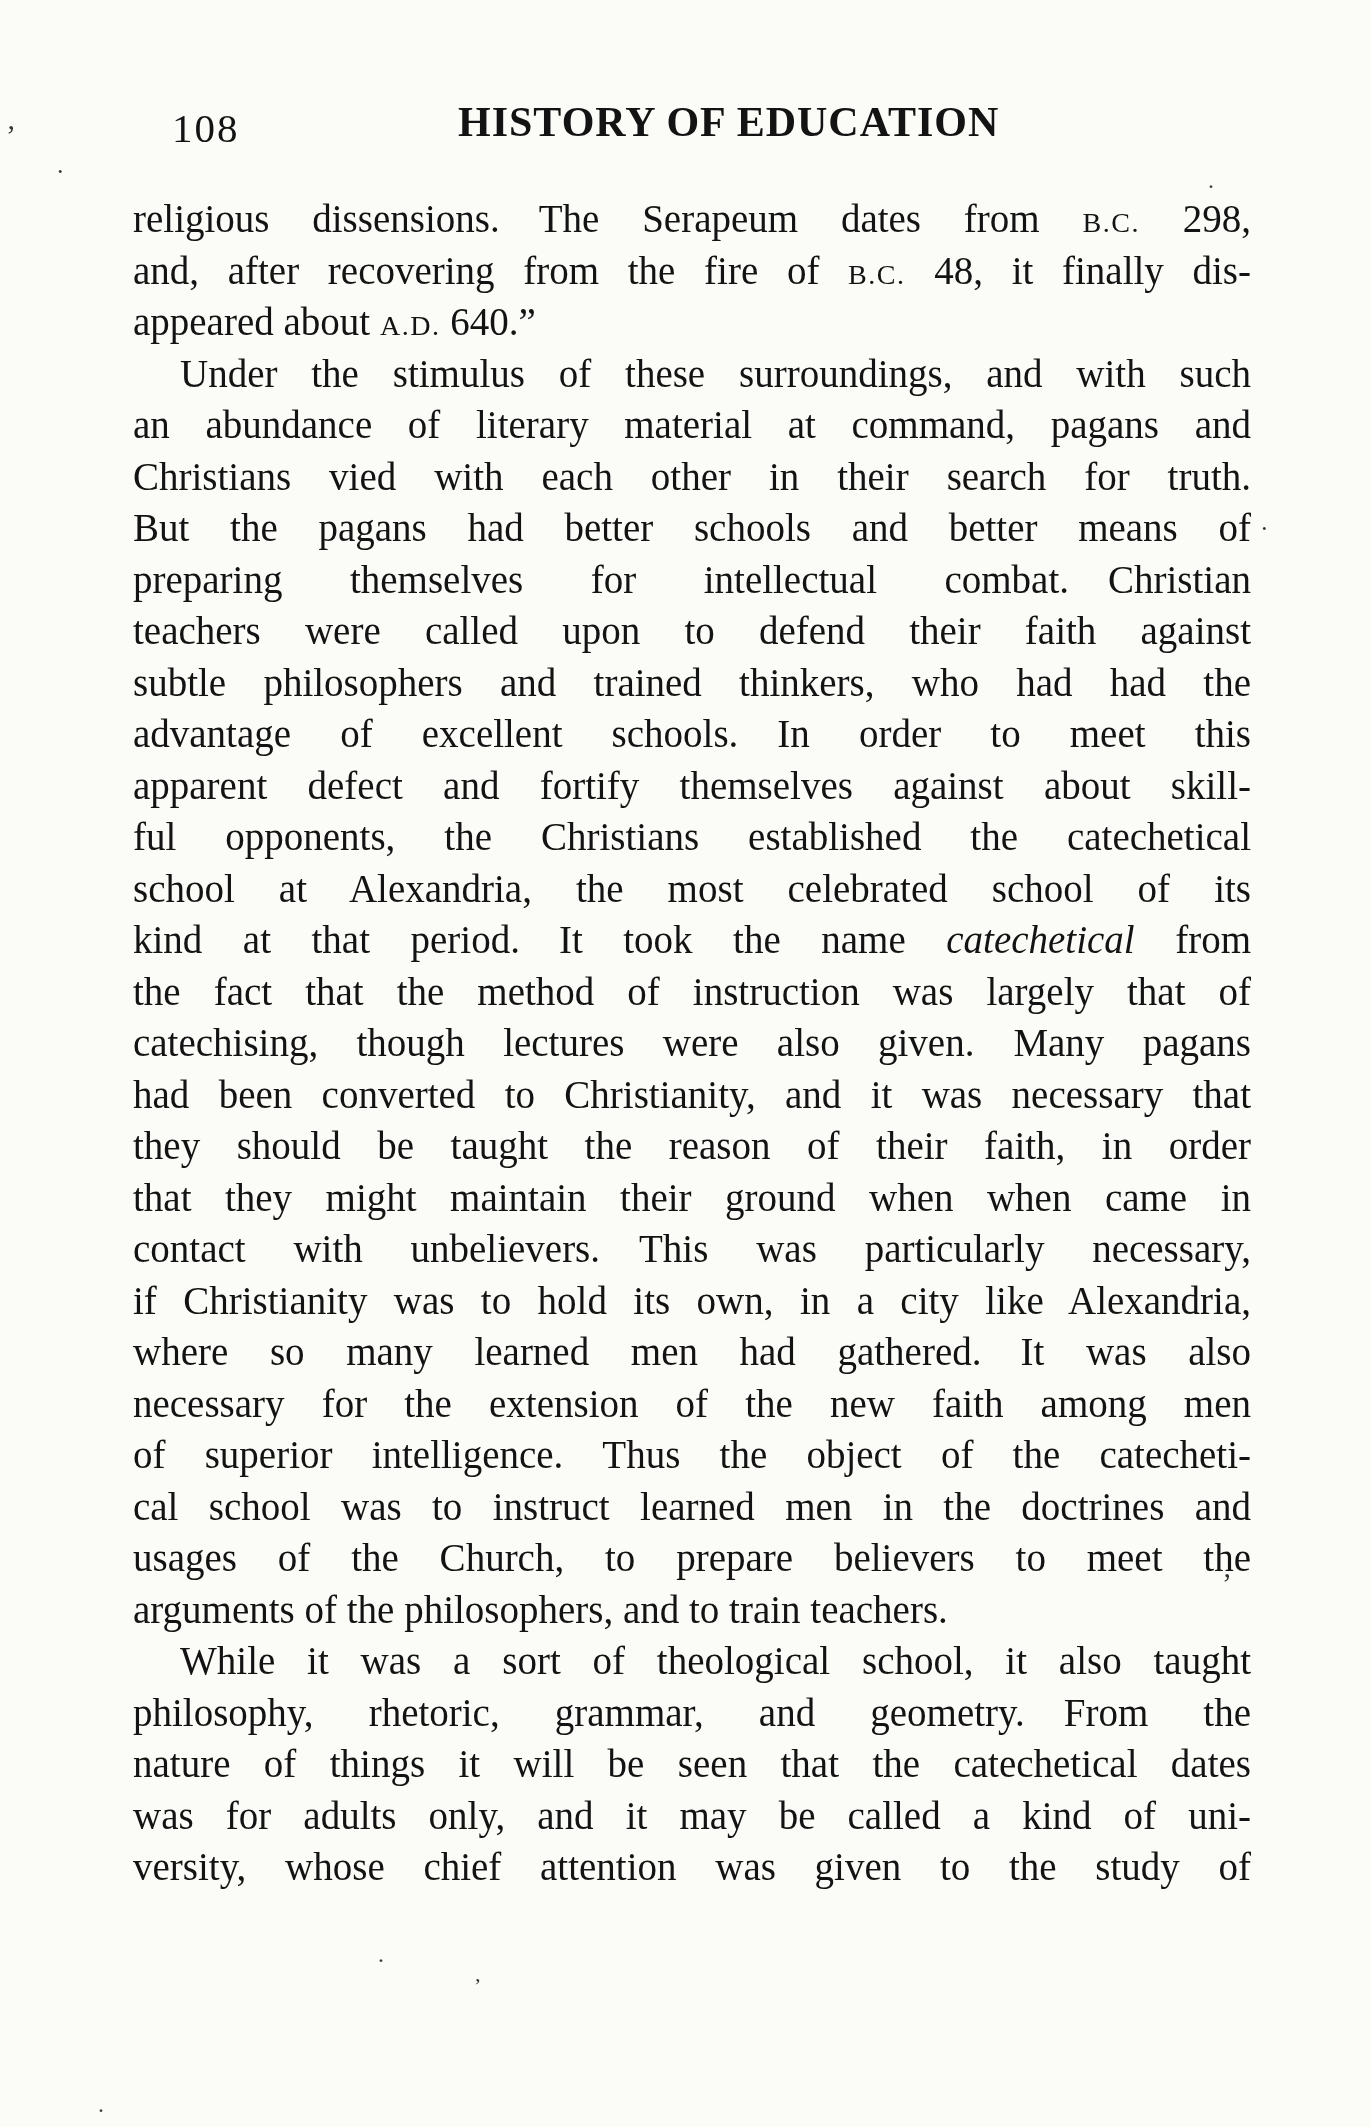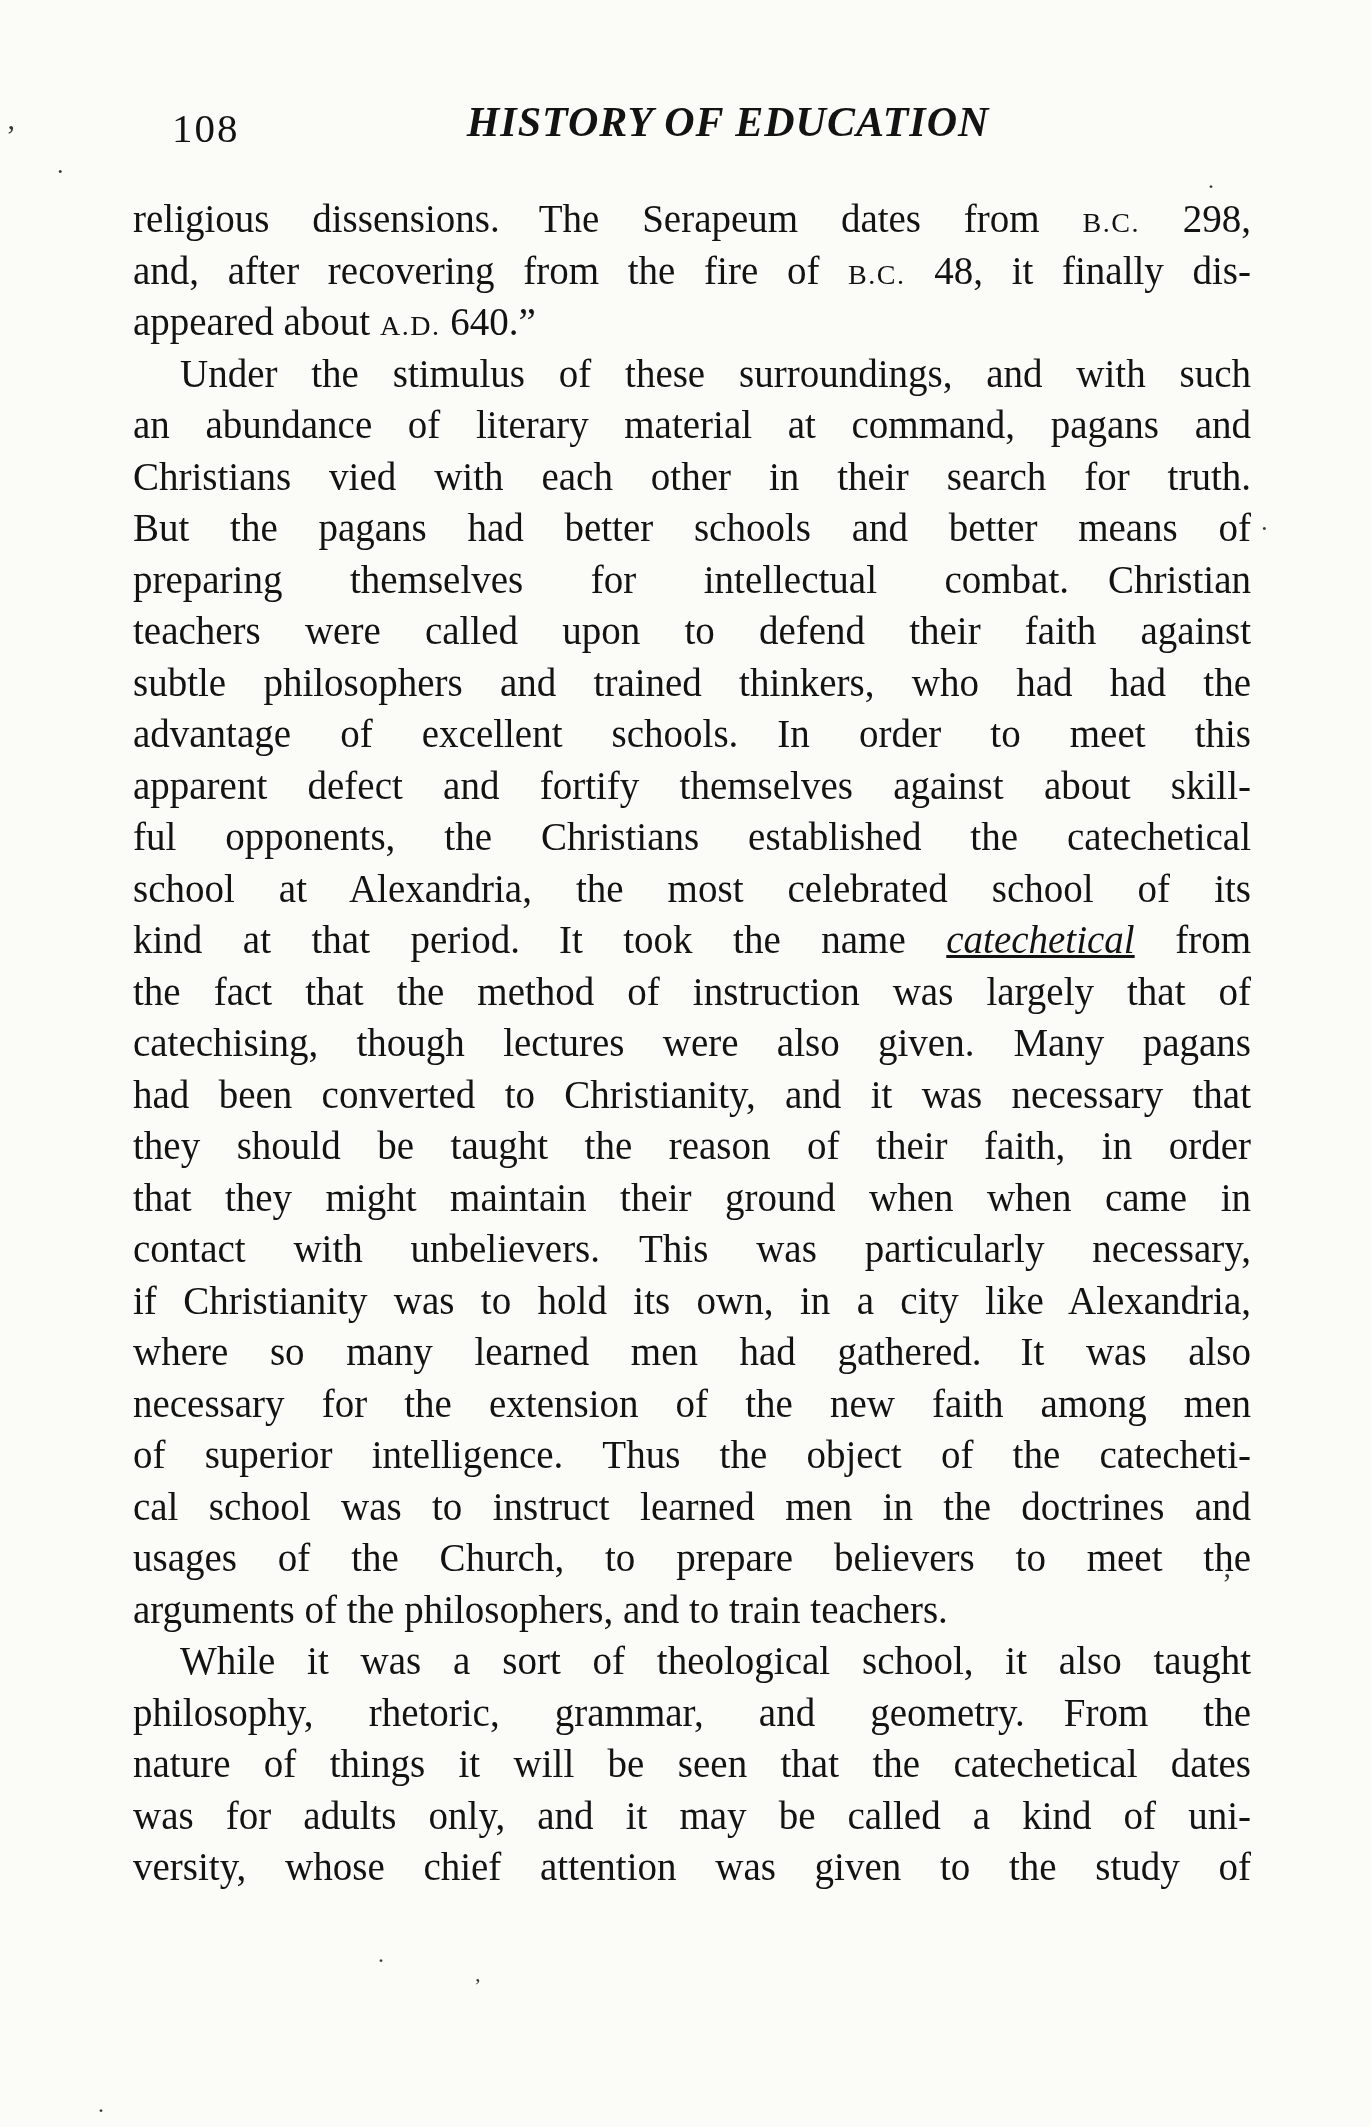--- a/index.html
+++ b/index.html
@@ -28,21 +28,20 @@
     position: absolute;
     left: 172px; top: 6px;
     font-size: 41px;
     letter-spacing: 2px;
   }
   .head-title {
     position: absolute;
     left: 458px; top: 0;
     width: 540px;
     text-align: center;
-    font-style: italic;
     font-weight: 600;
     font-size: 42px;
     letter-spacing: 1px;
     white-space: nowrap;
   }
   .text-block {
     position: absolute;
     left: 133px; top: 193px;
     width: 1118px;
   }
@@ -57,21 +56,21 @@
   }
   .line.no-just {
     text-align: left;
     text-align-last: left;
   }
   .line.indent { text-indent: 47px; }
   .sc {
     font-size: 0.72em;
     letter-spacing: 1.5px;
   }
-  .it { font-style: italic; text-decoration: underline; }
+  .it { font-style: italic; }
   .artifact {
     position: absolute;
     color: var(--ink);
     opacity: 0.85;
     font-size: 28px;
     line-height: 1;
   }
 </style>
 </head>
 <body>

